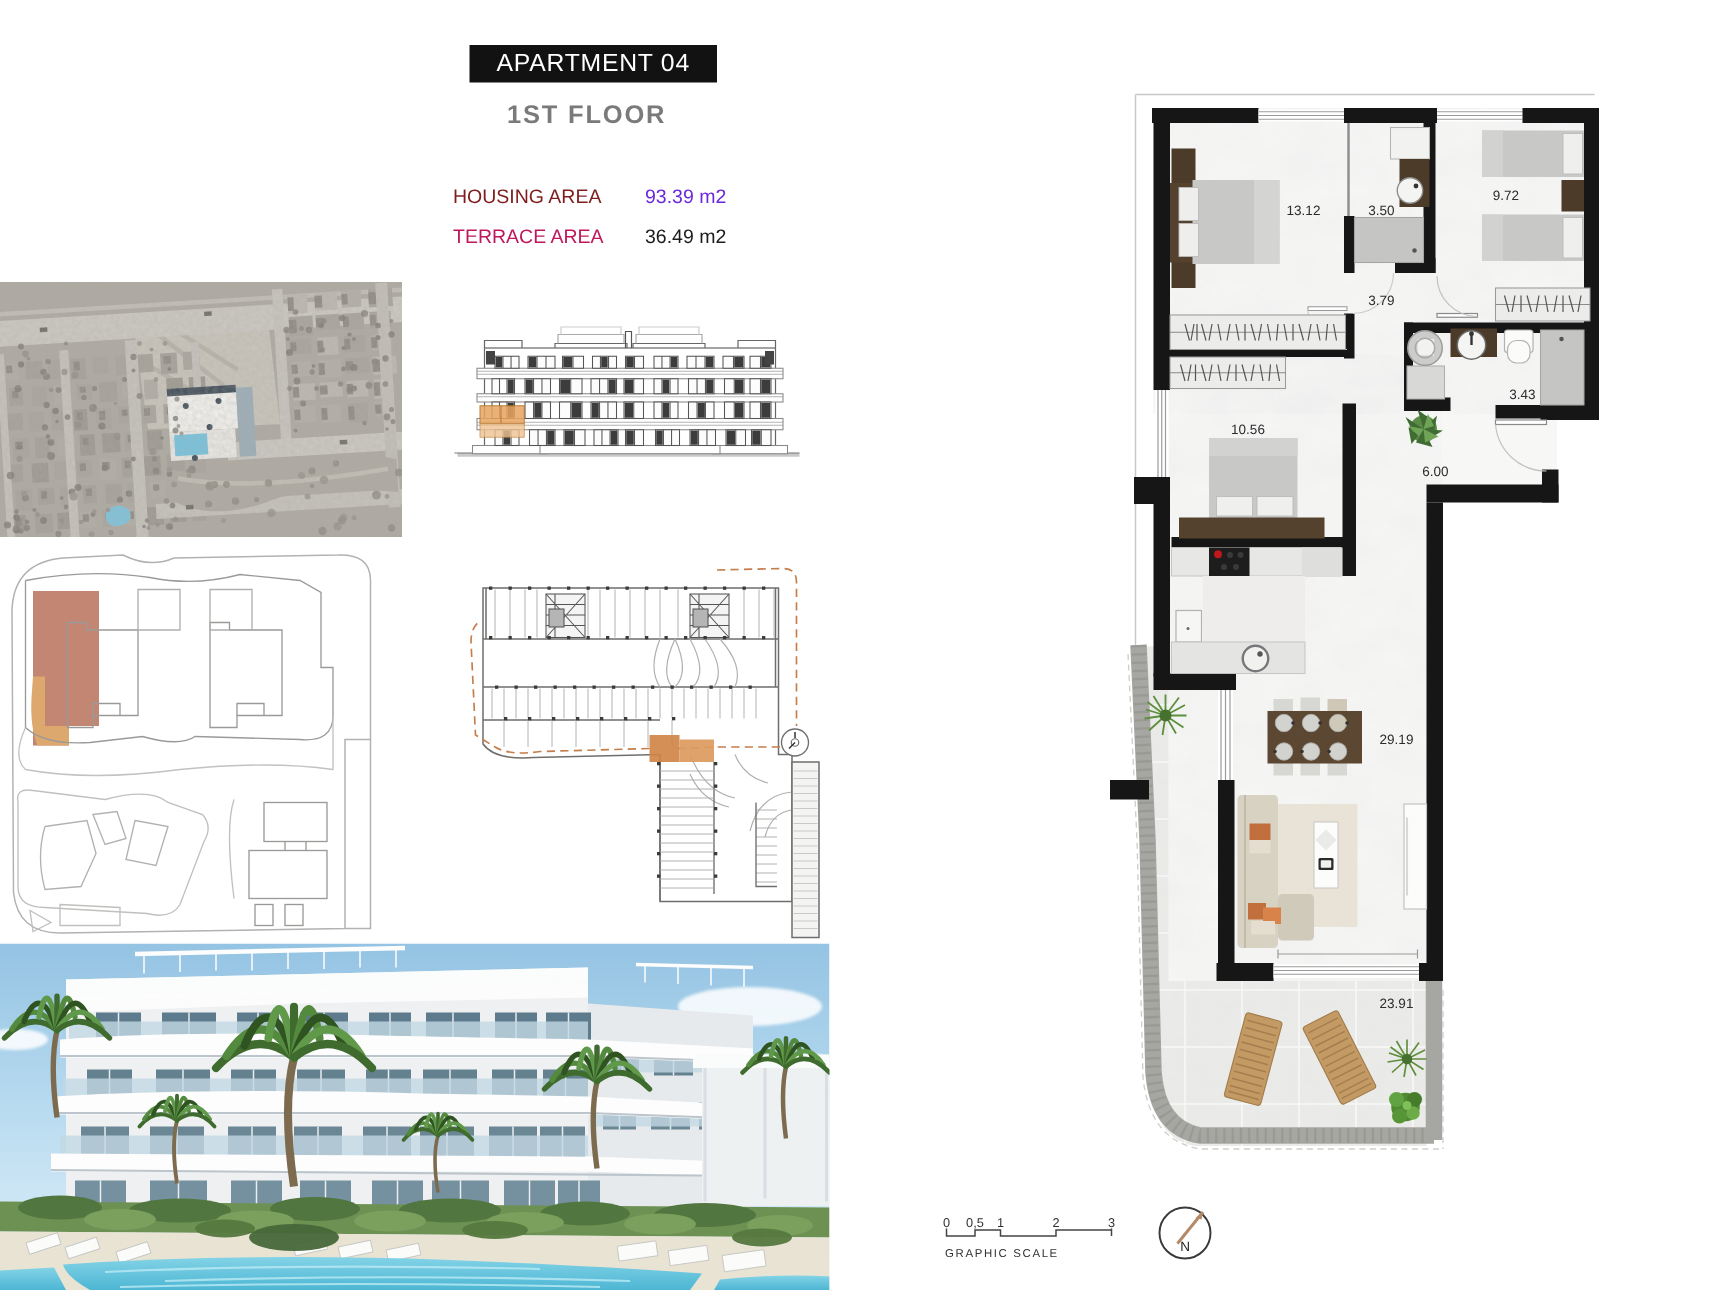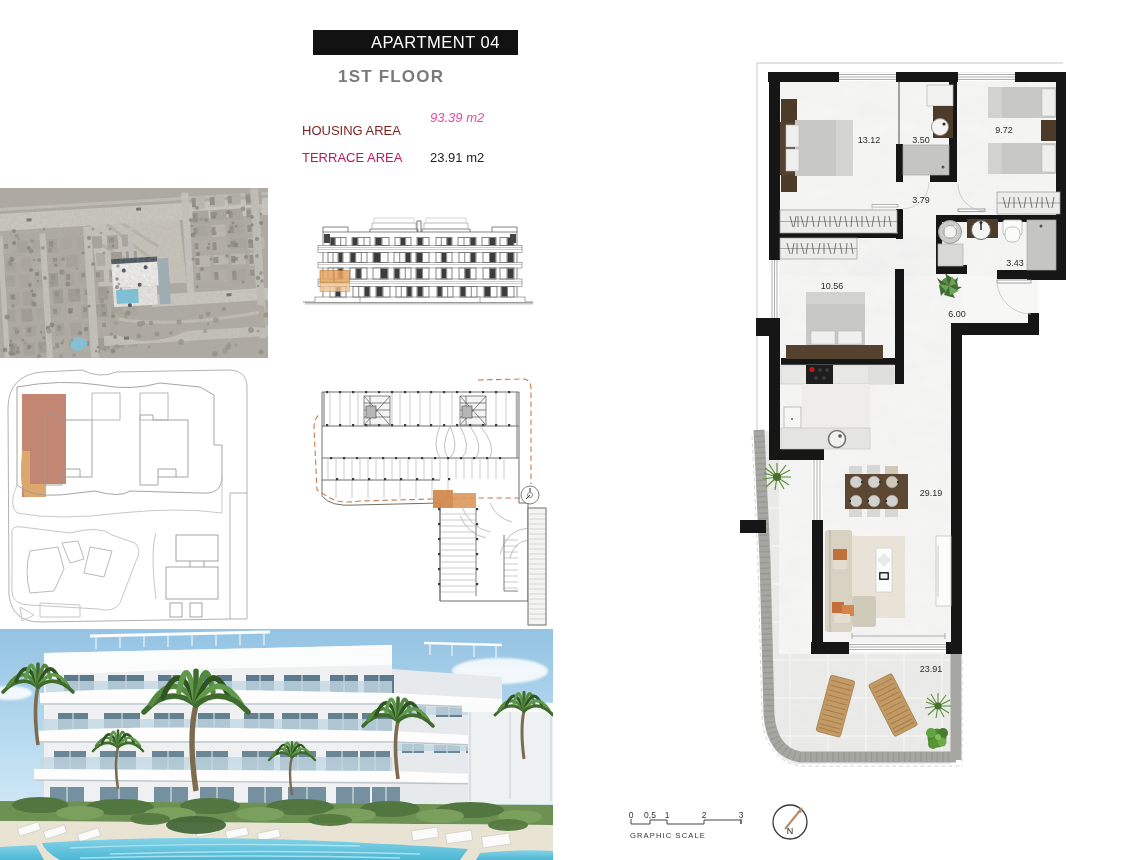--- a/index.html
+++ b/index.html
@@ -3,29 +3,29 @@
 <meta charset="utf-8">
 <style>
   html,body{margin:0;padding:0;background:#fff;}
   #page{position:relative;width:1140px;height:860px;background:#ffffff;overflow:hidden;font-family:"Liberation Sans",sans-serif;}
   .abs{position:absolute;}
 </style>
 </head>
 <body>
 <div id="page">
 
-  <div class="abs" style="left:313px;top:30px;width:165px;height:25px;background:#121212;color:#fff;font-size:16.5px;font-weight:400;text-align:center;line-height:25px;letter-spacing:0.5px;padding-left:40px;">APARTMENT 04</div>
+  <div class="abs" style="left:313px;top:30px;width:165px;height:25px;background:#121212;color:#fff;font-size:16.5px;font-weight:400;text-align:center;line-height:25px;letter-spacing:0.5px;">APARTMENT 04</div>
 
   <div class="abs" style="left:338px;top:67px;width:130px;height:20px;color:#7a7a7a;font-size:17px;letter-spacing:1.2px;font-weight:700;">1ST FLOOR</div>
 
   <div class="abs" style="left:302px;top:123px;font-size:13px;color:#7f1d1d;">HOUSING AREA</div>
-  <div class="abs" style="left:430px;top:110px;font-size:13px;color:#ec4899;font-style:italic;">93.39 m2</div>
+  <div class="abs" style="left:430px;top:123px;font-size:13px;color:#6d28d9;">93.39 m2</div>
 
   <div class="abs" style="left:302px;top:150px;font-size:13px;color:#be185d;">TERRACE AREA</div>
-  <div class="abs" style="left:430px;top:150px;font-size:13px;color:#1d1d1d;">23.91 m2</div>
+  <div class="abs" style="left:430px;top:150px;font-size:13px;color:#1d1d1d;">36.49 m2</div>
 
   <div class="abs" style="left:0px;top:188px;width:268px;height:170px;">
   <svg width="268" height="170" viewBox="0 0 268 170">
     <defs>
       <filter id="sat" x="0" y="0" width="100%" height="100%">
         <feTurbulence type="fractalNoise" baseFrequency="0.35 0.35" numOctaves="3" seed="3" result="n"></feTurbulence>
         <feColorMatrix in="n" type="matrix" values="0 0 0 0 0.42  0 0 0 0 0.41  0 0 0 0 0.38  0 0 0 0.9 0"></feColorMatrix>
         <feComposite operator="in" in2="SourceGraphic"></feComposite>
       </filter>
     </defs>

